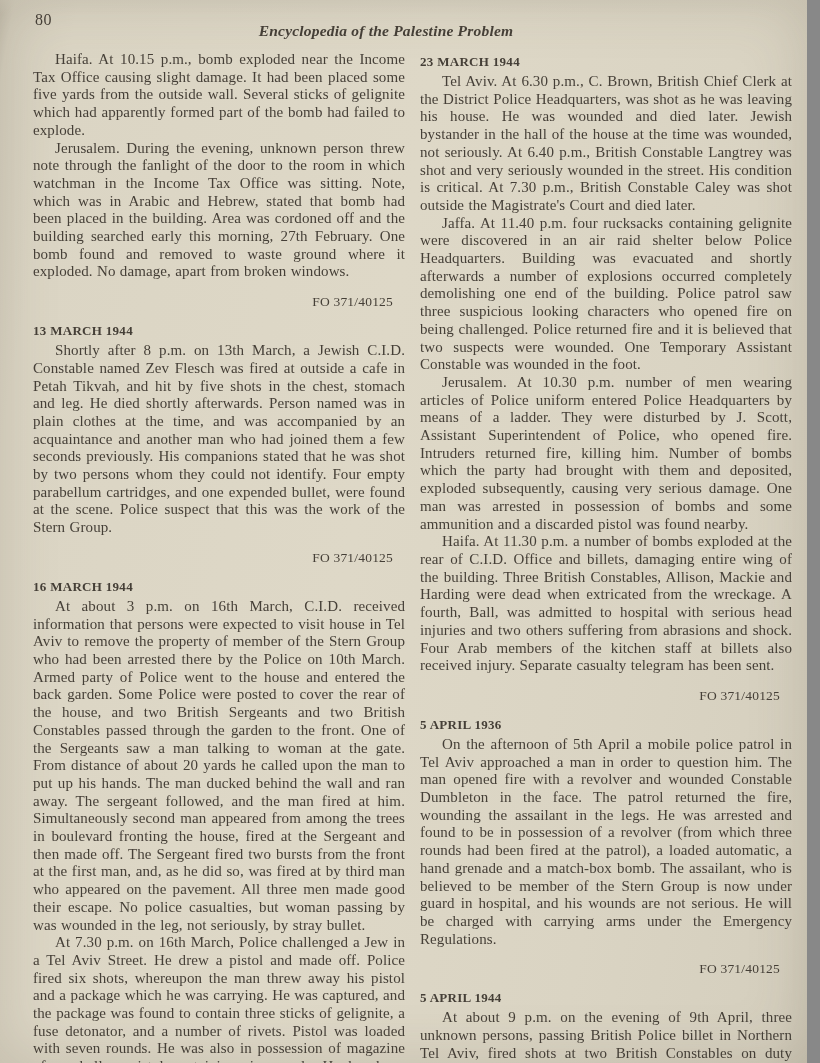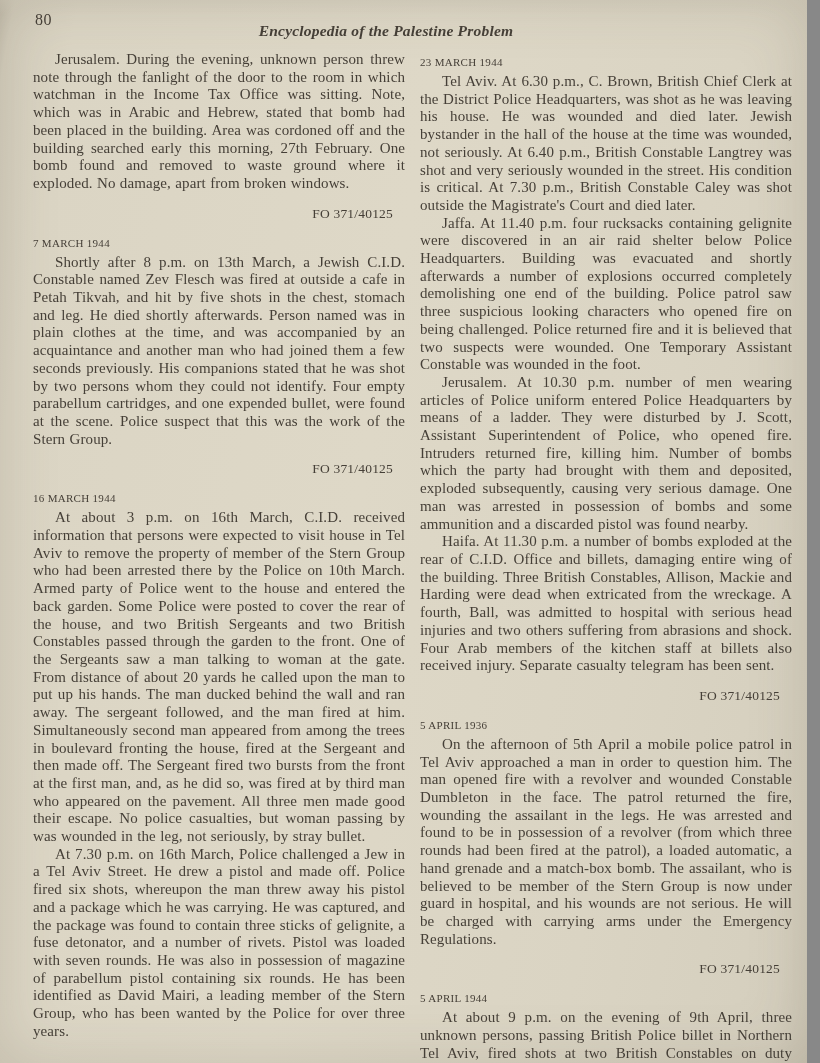--- a/index.html
+++ b/index.html
@@ -67,22 +67,22 @@
     margin: 0;
     text-align: justify;
     text-indent: 22px;
     font-size: 15px;
     line-height: 17.7px;
     letter-spacing: .1px;
     word-spacing: .5px;
   }
   .section-heading {
     margin: 6px 0 2px 0;
-    font-weight: normal;
-    font-size: 11px;
+    font-weight: bold;
+    font-size: 13px;
     line-height: 18px;
     letter-spacing: .3px;
   }
   .col .section-heading:first-child {
     margin-top: 2px;
   }
   .ref {
     margin: 12px;
     text-align: right;
     font-size: 13.5px;
@@ -96,23 +96,24 @@
 <div class="page">
 
   <div class="running-header">
     <span class="page-number">80</span>
     <div class="header-title">Encyclopedia of the Palestine Problem</div>
   </div>
 
   <div class="columns">
 
     <div class="col">
+      <p class="para">Haifa. At 10.15 p.m., bomb exploded near the Income Tax Office causing slight damage. It had been placed some five yards from the outside wall. Several sticks of gelignite which had apparently formed part of the bomb had failed to explode.</p>
       <p class="para">Jerusalem. During the evening, unknown person threw note through the fanlight of the door to the room in which watchman in the Income Tax Office was sitting. Note, which was in Arabic and Hebrew, stated that bomb had been placed in the building. Area was cordoned off and the building searched early this morning, 27th February. One bomb found and removed to waste ground where it exploded. No damage, apart from broken windows.</p>
       <p class="ref">FO 371/40125</p>
-      <h3 class="section-heading">7 MARCH 1944</h3>
+      <h3 class="section-heading">13 MARCH 1944</h3>
       <p class="para">Shortly after 8 p.m. on 13th March, a Jewish C.I.D. Constable named Zev Flesch was fired at outside a cafe in Petah Tikvah, and hit by five shots in the chest, stomach and leg. He died shortly afterwards. Person named was in plain clothes at the time, and was accompanied by an acquaintance and another man who had joined them a few seconds previously. His companions stated that he was shot by two persons whom they could not identify. Four empty parabellum cartridges, and one expended bullet, were found at the scene. Police suspect that this was the work of the Stern Group.</p>
       <p class="ref">FO 371/40125</p>
       <h3 class="section-heading">16 MARCH 1944</h3>
       <p class="para">At about 3 p.m. on 16th March, C.I.D. received information that persons were expected to visit house in Tel Aviv to remove the property of member of the Stern Group who had been arrested there by the Police on 10th March. Armed party of Police went to the house and entered the back garden. Some Police were posted to cover the rear of the house, and two British Sergeants and two British Constables passed through the garden to the front. One of the Sergeants saw a man talking to woman at the gate. From distance of about 20 yards he called upon the man to put up his hands. The man ducked behind the wall and ran away. The sergeant followed, and the man fired at him. Simultaneously second man appeared from among the trees in boulevard fronting the house, fired at the Sergeant and then made off. The Sergeant fired two bursts from the front at the first man, and, as he did so, was fired at by third man who appeared on the pavement. All three men made good their escape. No police casualties, but woman passing by was wounded in the leg, not seriously, by stray bullet.</p>
       <p class="para">At 7.30 p.m. on 16th March, Police challenged a Jew in a Tel Aviv Street. He drew a pistol and made off. Police fired six shots, whereupon the man threw away his pistol and a package which he was carrying. He was captured, and the package was found to contain three sticks of gelignite, a fuse detonator, and a number of rivets. Pistol was loaded with seven rounds. He was also in possession of magazine of parabellum pistol containing six rounds. He has been identified as David Mairi, a leading member of the Stern Group, who has been wanted by the Police for over three years.</p>
 
     </div>
 
     <div class="col">
       <h3 class="section-heading">23 MARCH 1944</h3>

